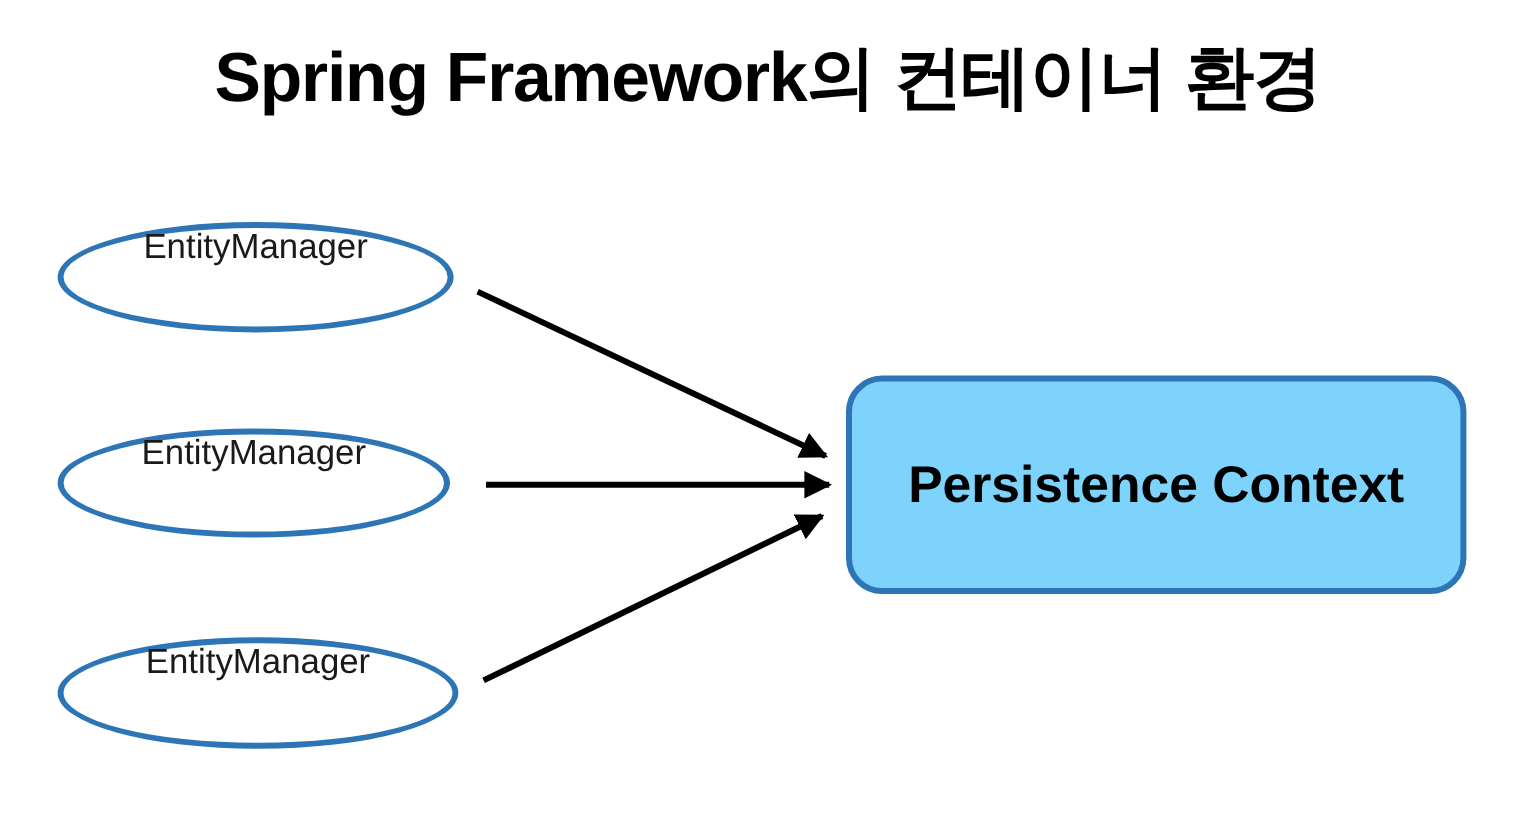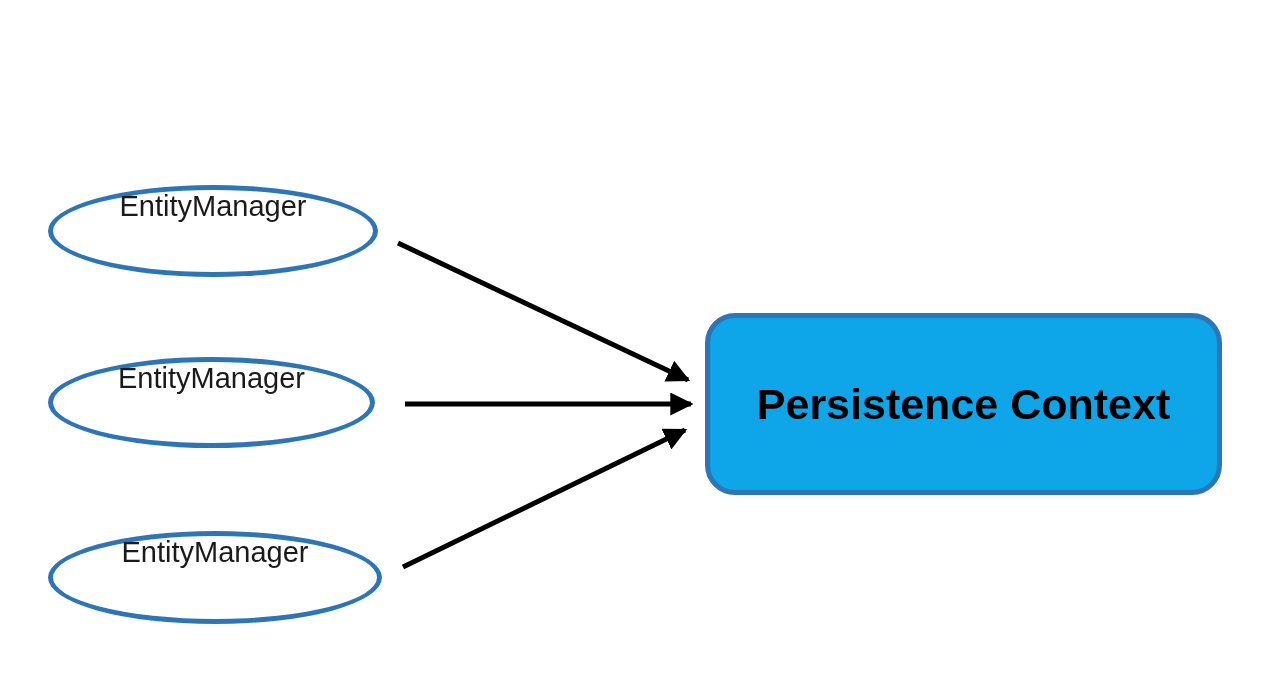--- a/index.html
+++ b/index.html
@@ -47,21 +47,21 @@
   .ellipse-3 { left: 48px;  top: 531px; width: 334px; height: 93px; }
   .pc-box {
     position: absolute;
     left: 705px;
     top: 313px;
     width: 517px;
     height: 182px;
     box-sizing: border-box;
     border: 5px solid #2E75B6;
     border-radius: 30px;
-    background: #0ea5e9;
+    background: #7dd3fc;
     display: flex;
     align-items: center;
     justify-content: center;
   }
   .pc-label {
     font-size: 43px;
     font-weight: 700;
     color: #000000;
     white-space: nowrap;
   }
@@ -70,20 +70,21 @@
     left: 0;
     top: 0;
     pointer-events: none;
   }
 </style>
 </head>
 <body>
 
 <div class="canvas" style="background-color: rgb(255, 255, 255);">
 
+  <h1 class="title" style="color: rgb(0, 0, 0);">Spring Framework의 컨테이너 환경</h1>
 
   <div class="ellipse ellipse-1" style="border-color: rgb(46, 117, 182);">
     <span class="em-label" style="color: rgb(26, 26, 26);">EntityManager</span>
   </div>
 
   <div class="ellipse ellipse-2" style="border-color: rgb(46, 117, 182);">
     <span class="em-label" style="color: rgb(26, 26, 26);">EntityManager</span>
   </div>
 
   <div class="ellipse ellipse-3" style="border-color: rgb(46, 117, 182);">

